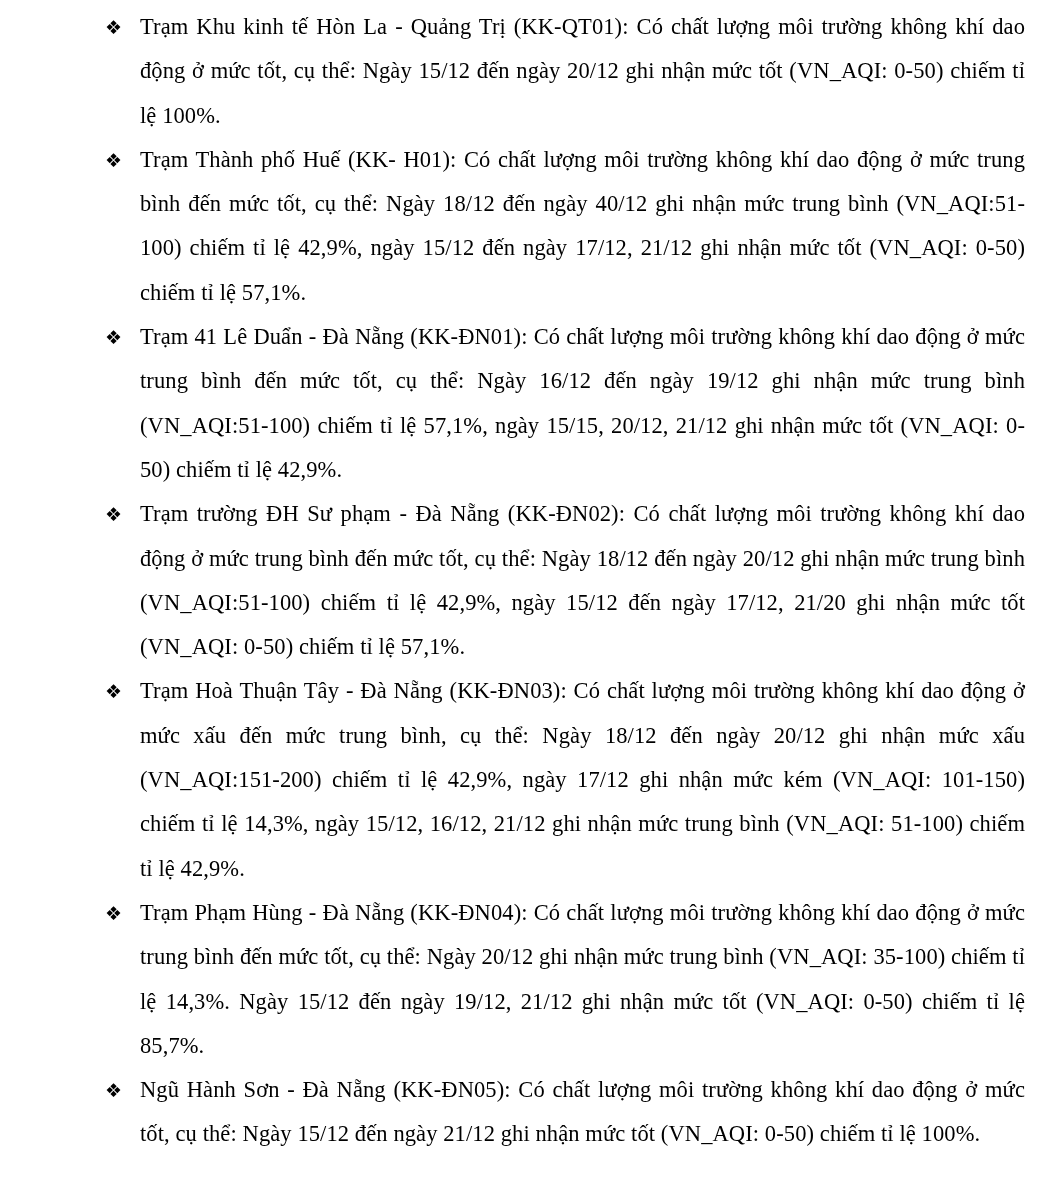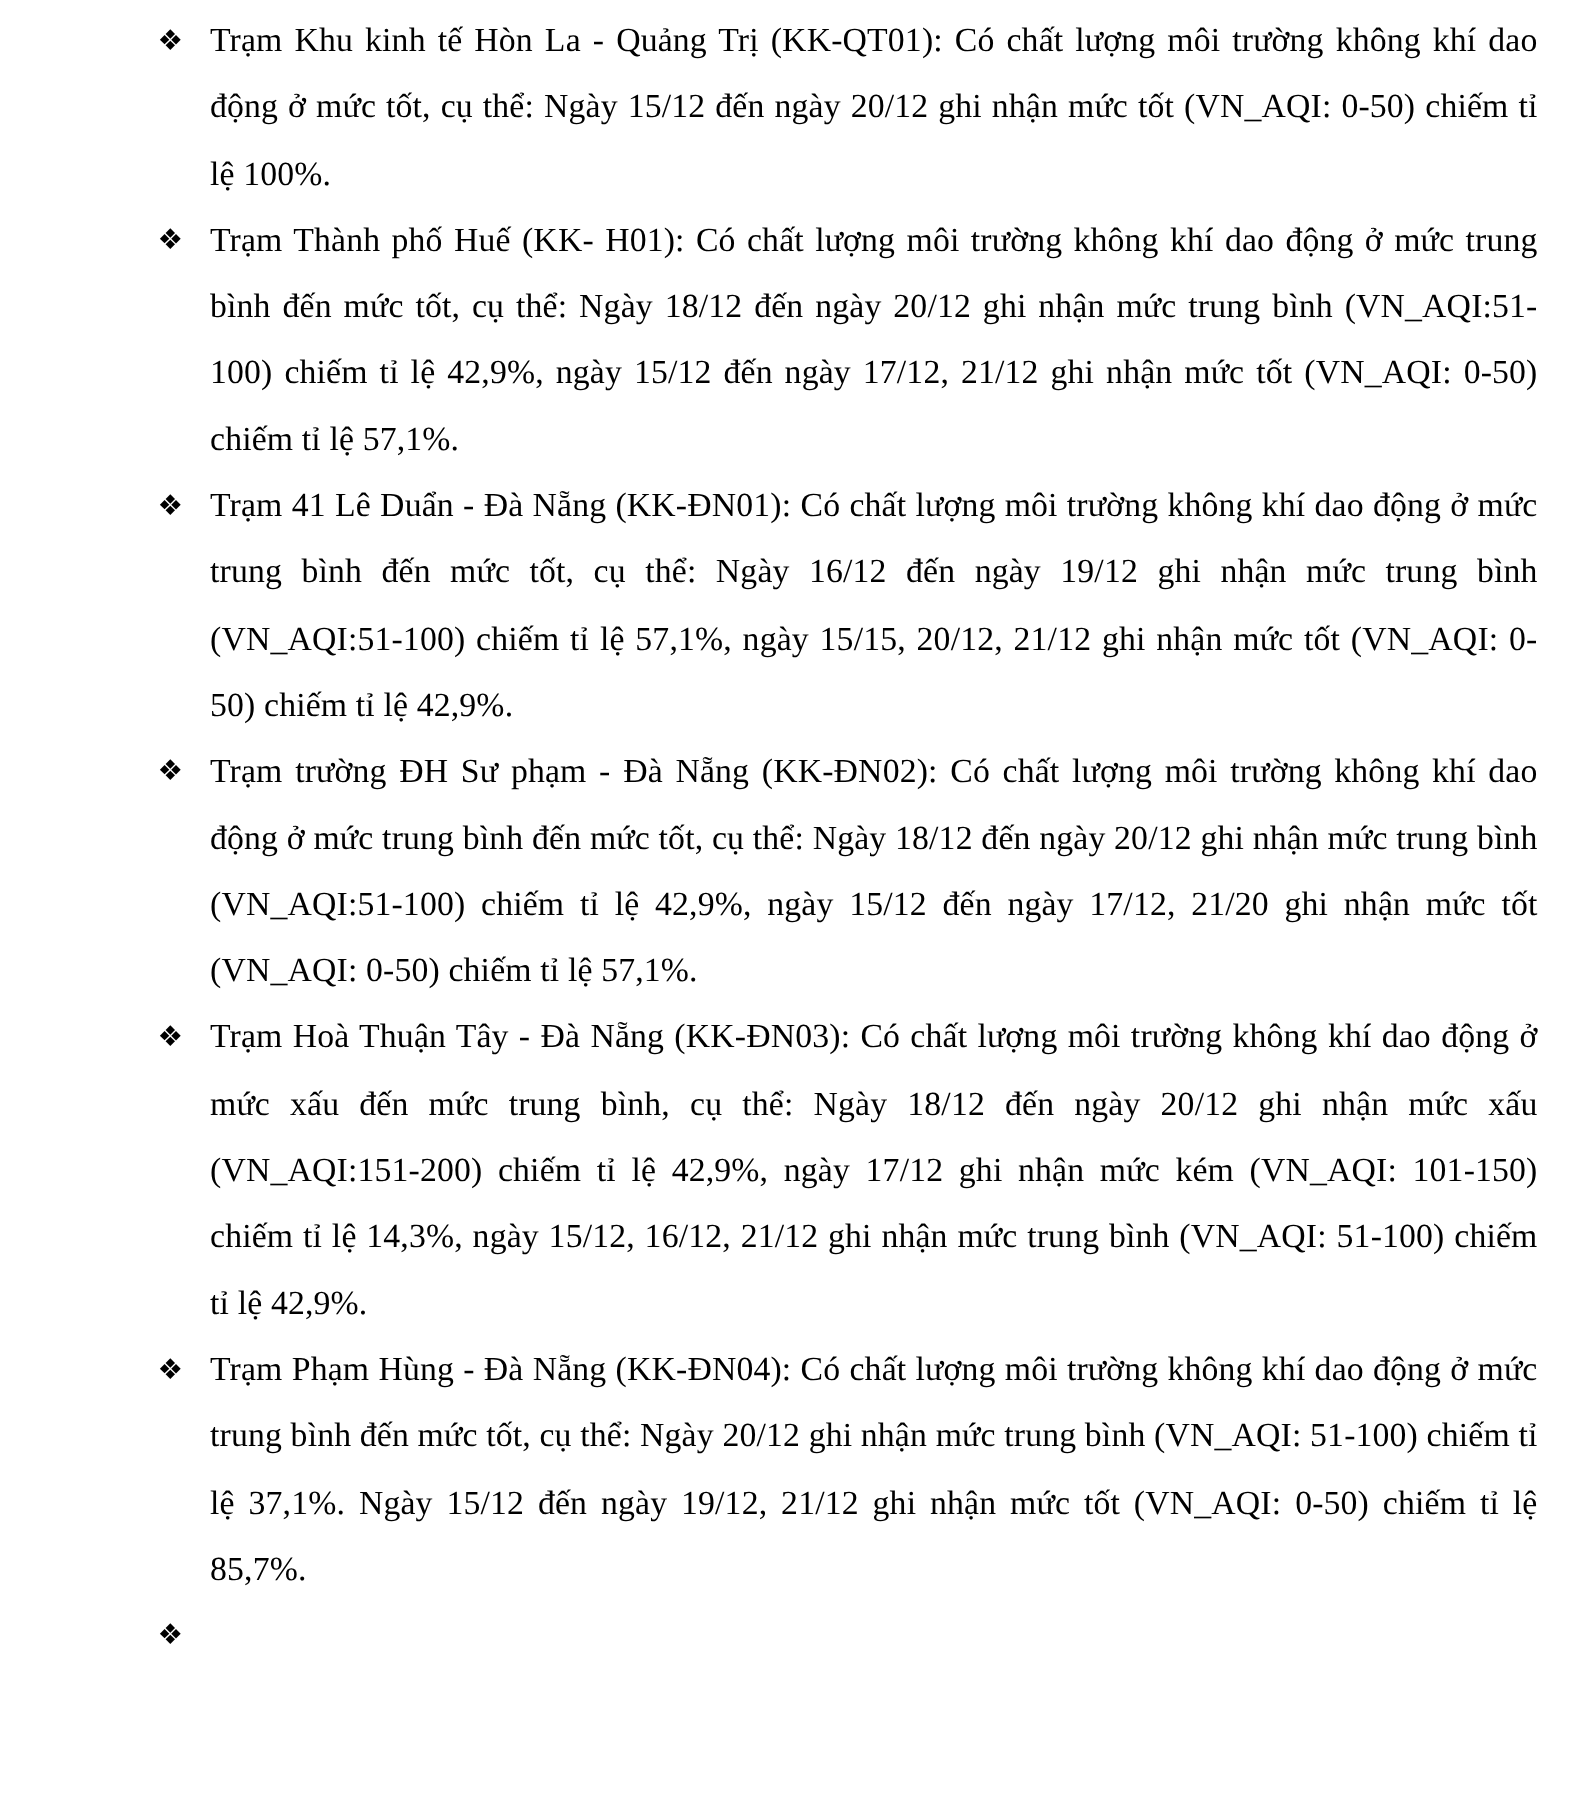--- a/index.html
+++ b/index.html
@@ -41,41 +41,42 @@
 <div class="page">
   <div class="content">
 
     <div class="item">
       <span class="bullet">❖</span>
       <span class="item-text">Trạm Khu kinh tế Hòn La - Quảng Trị (KK-QT01): Có chất lượng môi trường không khí dao động ở mức tốt, cụ thể: Ngày 15/12 đến ngày 20/12 ghi nhận mức tốt (VN_AQI: 0-50) chiếm tỉ lệ 100%.</span>
     </div>
 
     <div class="item">
       <span class="bullet">❖</span>
-      <span class="item-text">Trạm Thành phố Huế (KK- H01): Có chất lượng môi trường không khí dao động ở mức trung bình đến mức tốt, cụ thể: Ngày 18/12 đến ngày 20/12 ghi nhận mức trung bình (VN_AQI:51-100) chiếm tỉ lệ 42,9%, ngày 15/12 đến ngày 17/12, 21/12 ghi nhận mức tốt (VN_AQI: 0-50) chiếm tỉ lệ 57,1%.</span>
+      <span class="item-text">Trạm Thành phố Huế (KK- H01): Có chất lượng môi trường không khí dao động ở mức trung bình đến mức tốt, cụ thể: Ngày 18/12 đến ngày 40/12 ghi nhận mức trung bình (VN_AQI:51-100) chiếm tỉ lệ 42,9%, ngày 15/12 đến ngày 17/12, 21/12 ghi nhận mức tốt (VN_AQI: 0-50) chiếm tỉ lệ 57,1%.</span>
     </div>
 
     <div class="item">
       <span class="bullet">❖</span>
       <span class="item-text">Trạm 41 Lê Duẩn - Đà Nẵng (KK-ĐN01): Có chất lượng môi trường không khí dao động ở mức trung bình đến mức tốt, cụ thể: Ngày 16/12 đến ngày 19/12 ghi nhận mức trung bình (VN_AQI:51-100) chiếm tỉ lệ 57,1%, ngày 15/15, 20/12, 21/12 ghi nhận mức tốt (VN_AQI: 0-50) chiếm tỉ lệ 42,9%.</span>
     </div>
 
     <div class="item">
       <span class="bullet">❖</span>
       <span class="item-text">Trạm trường ĐH Sư phạm - Đà Nẵng (KK-ĐN02): Có chất lượng môi trường không khí dao động ở mức trung bình đến mức tốt, cụ thể: Ngày 18/12 đến ngày 20/12 ghi nhận mức trung bình (VN_AQI:51-100) chiếm tỉ lệ 42,9%, ngày 15/12 đến ngày 17/12, 21/20 ghi nhận mức tốt (VN_AQI: 0-50) chiếm tỉ lệ 57,1%.</span>
     </div>
 
     <div class="item">
       <span class="bullet">❖</span>
       <span class="item-text">Trạm Hoà Thuận Tây - Đà Nẵng (KK-ĐN03): Có chất lượng môi trường không khí dao động ở mức xấu đến mức trung bình, cụ thể: Ngày 18/12 đến ngày 20/12 ghi nhận mức xấu (VN_AQI:151-200) chiếm tỉ lệ 42,9%, ngày 17/12 ghi nhận mức kém (VN_AQI: 101-150) chiếm tỉ lệ 14,3%, ngày 15/12, 16/12, 21/12 ghi nhận mức trung bình (VN_AQI: 51-100) chiếm tỉ lệ 42,9%.</span>
     </div>
 
     <div class="item">
       <span class="bullet">❖</span>
-      <span class="item-text">Trạm Phạm Hùng - Đà Nẵng (KK-ĐN04): Có chất lượng môi trường không khí dao động ở mức trung bình đến mức tốt, cụ thể: Ngày 20/12 ghi nhận mức trung bình (VN_AQI: 51-100) chiếm tỉ lệ 37,1%. Ngày 15/12 đến ngày 19/12, 21/12 ghi nhận mức tốt (VN_AQI: 0-50) chiếm tỉ lệ 85,7%.</span>
+      <span class="item-text">Trạm Phạm Hùng - Đà Nẵng (KK-ĐN04): Có chất lượng môi trường không khí dao động ở mức trung bình đến mức tốt, cụ thể: Ngày 20/12 ghi nhận mức trung bình (VN_AQI: 35-100) chiếm tỉ lệ 14,3%. Ngày 15/12 đến ngày 19/12, 21/12 ghi nhận mức tốt (VN_AQI: 0-50) chiếm tỉ lệ 85,7%.</span>
     </div>
 
     <div class="item">
       <span class="bullet">❖</span>
+      <span class="item-text">Ngũ Hành Sơn - Đà Nẵng (KK-ĐN05): Có chất lượng môi trường không khí dao động ở mức tốt, cụ thể: Ngày 15/12 đến ngày 21/12 ghi nhận mức tốt (VN_AQI: 0-50) chiếm tỉ lệ 100%.</span>
     </div>
 
   </div>
 </div>
 
 </body></html>

